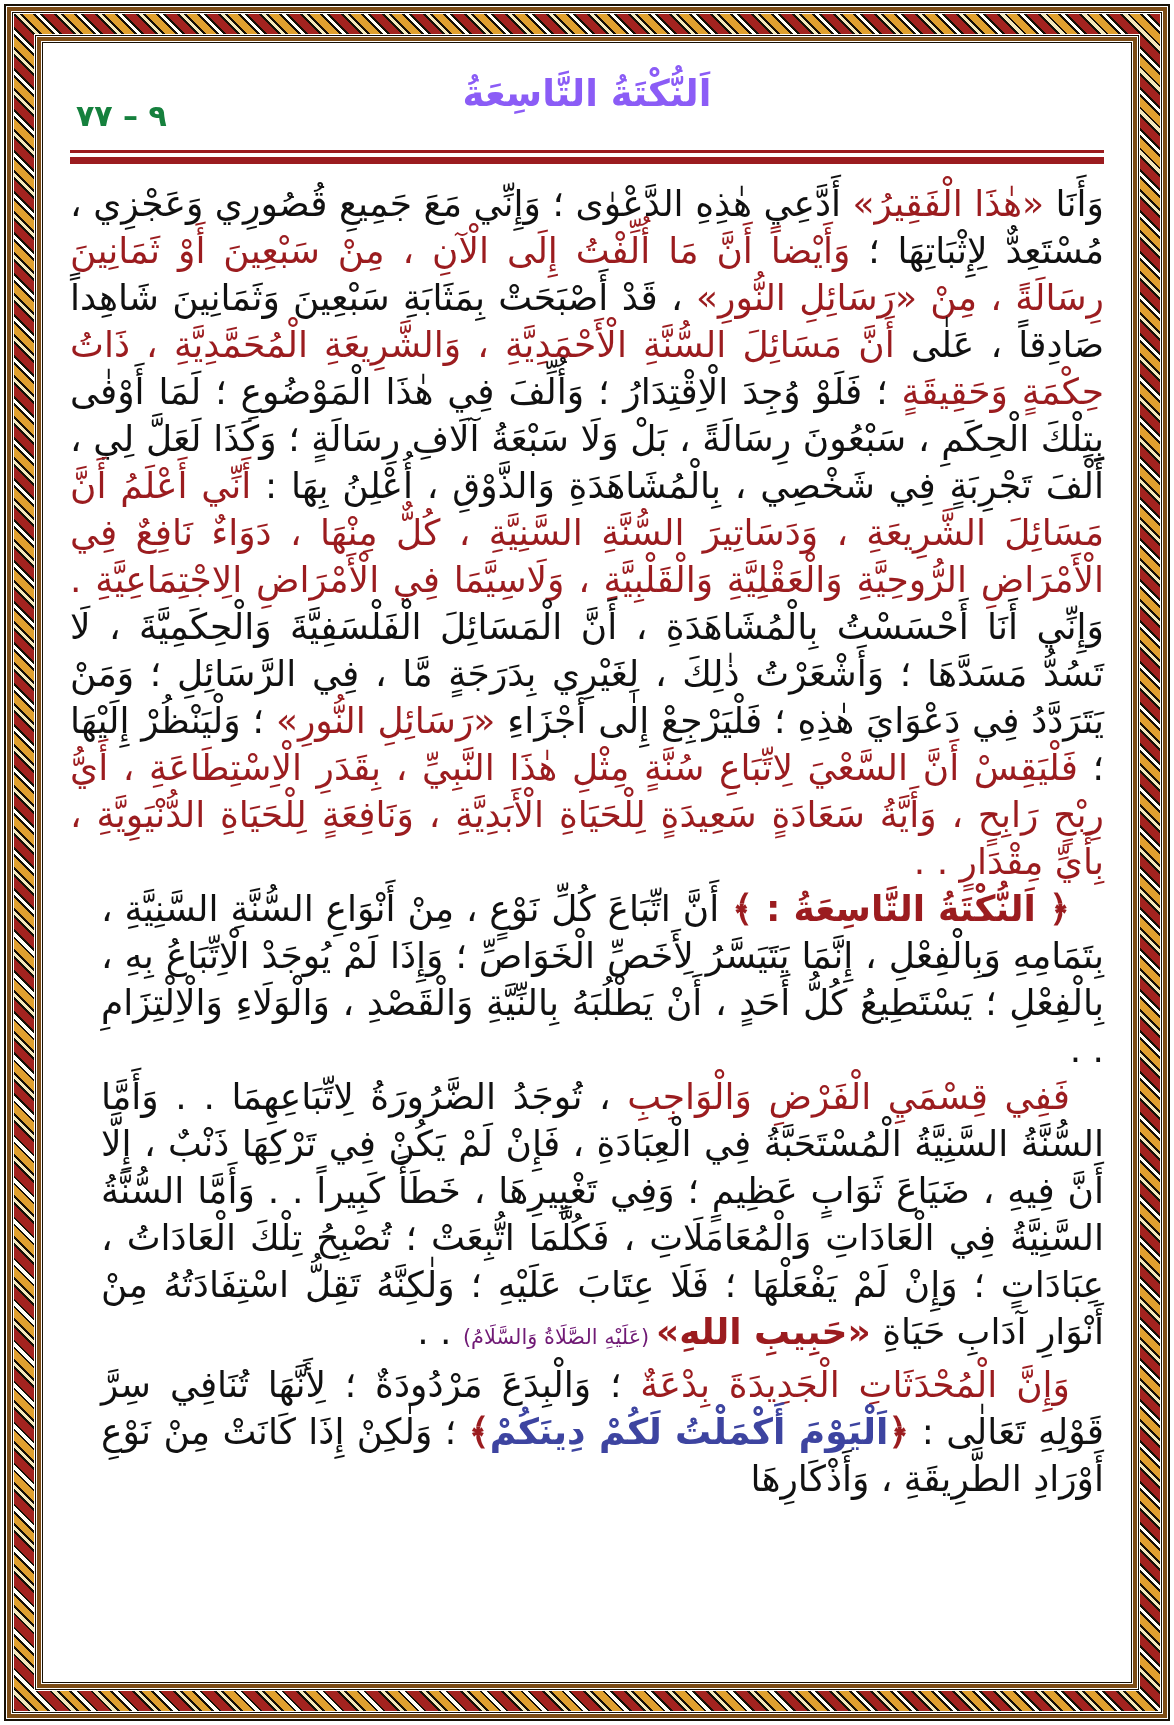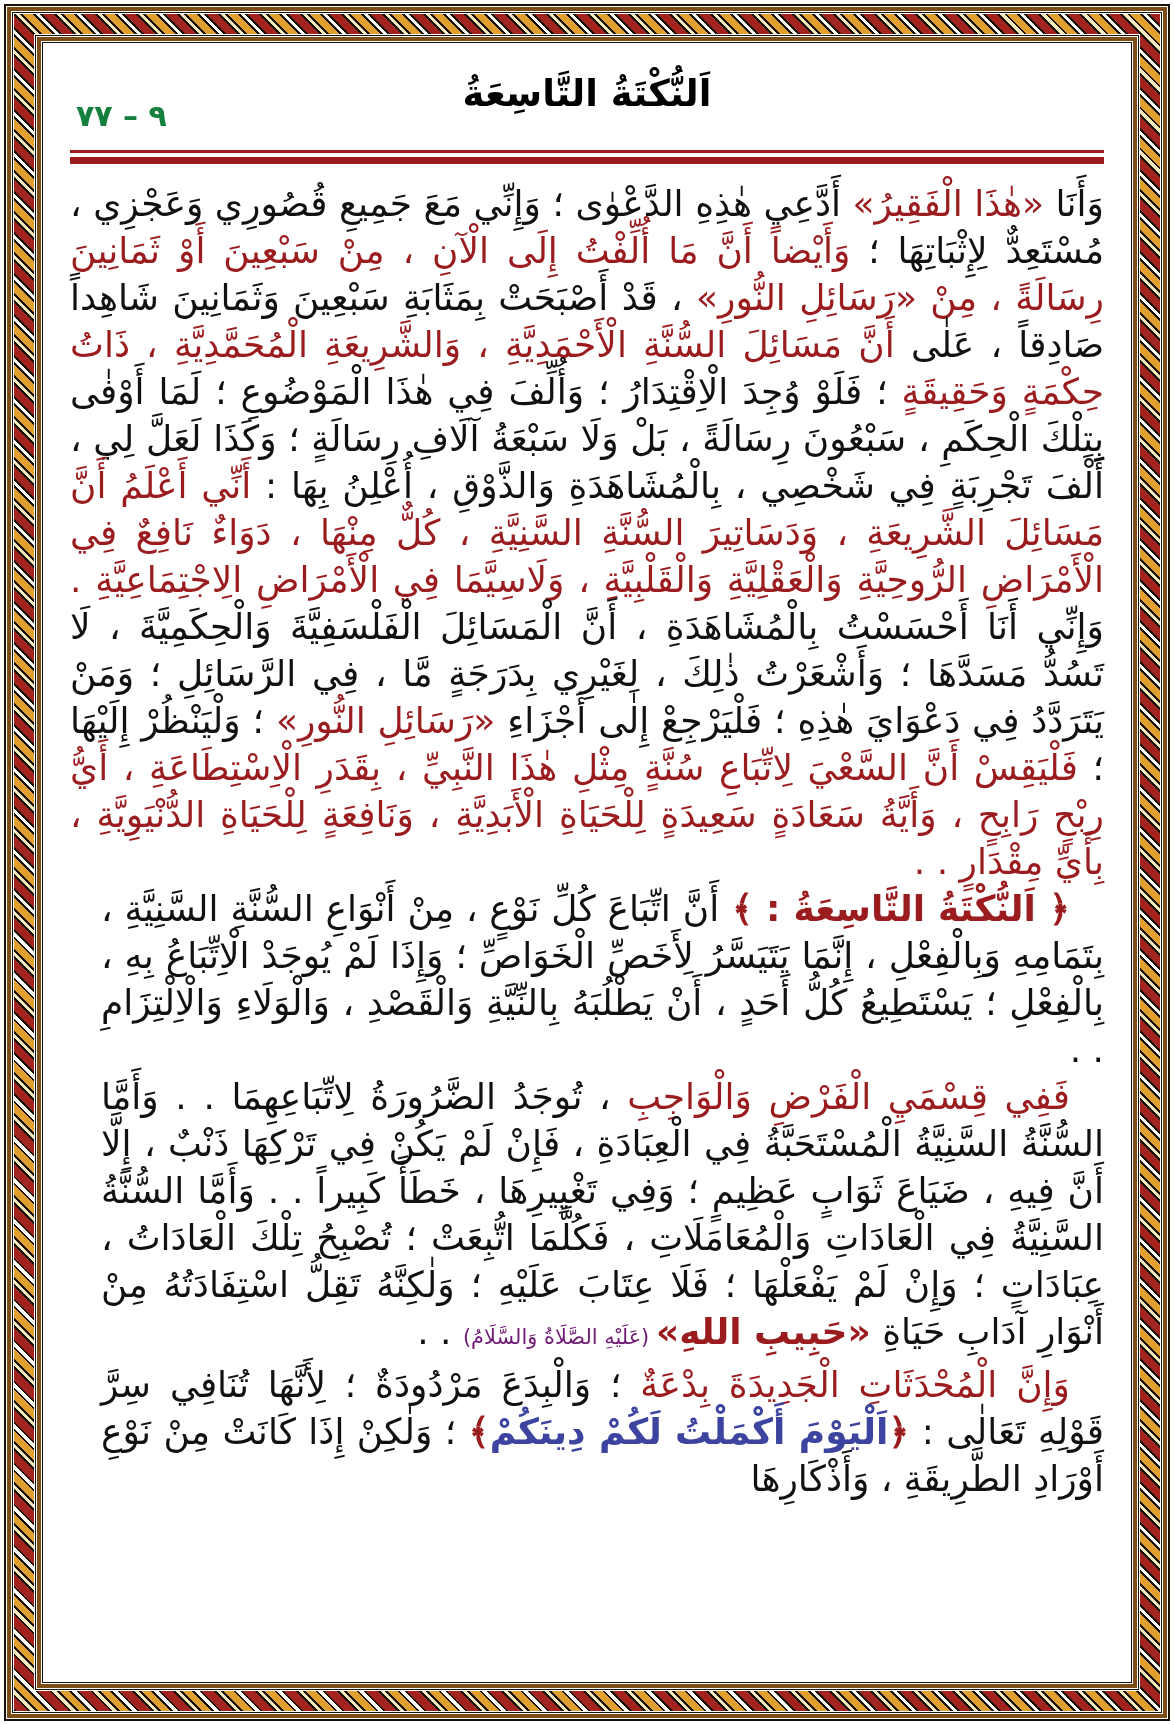--- a/index.html
+++ b/index.html
@@ -37,21 +37,21 @@
   .content{
     position:absolute;
     inset:44px;
     padding:26px 26px 0 26px;
     box-sizing:border-box;
   }
   .header{position:relative;height:72px;}
   .page-title{
     position:absolute;right:0;left:0;top:2px;
     text-align:center;
-    color:#000000;font-weight:bold;font-size:37px;
+    color:#8b5cf6;font-weight:bold;font-size:37px;
   }
   .page-number{
     position:absolute;left:6px;top:28px;
     color:#15803d;font-weight:bold;font-size:30px;
     direction:rtl;
   }
   .rule{
     margin-top:8px;
     height:4px;
     border-top:3px solid #9b1c1f;

